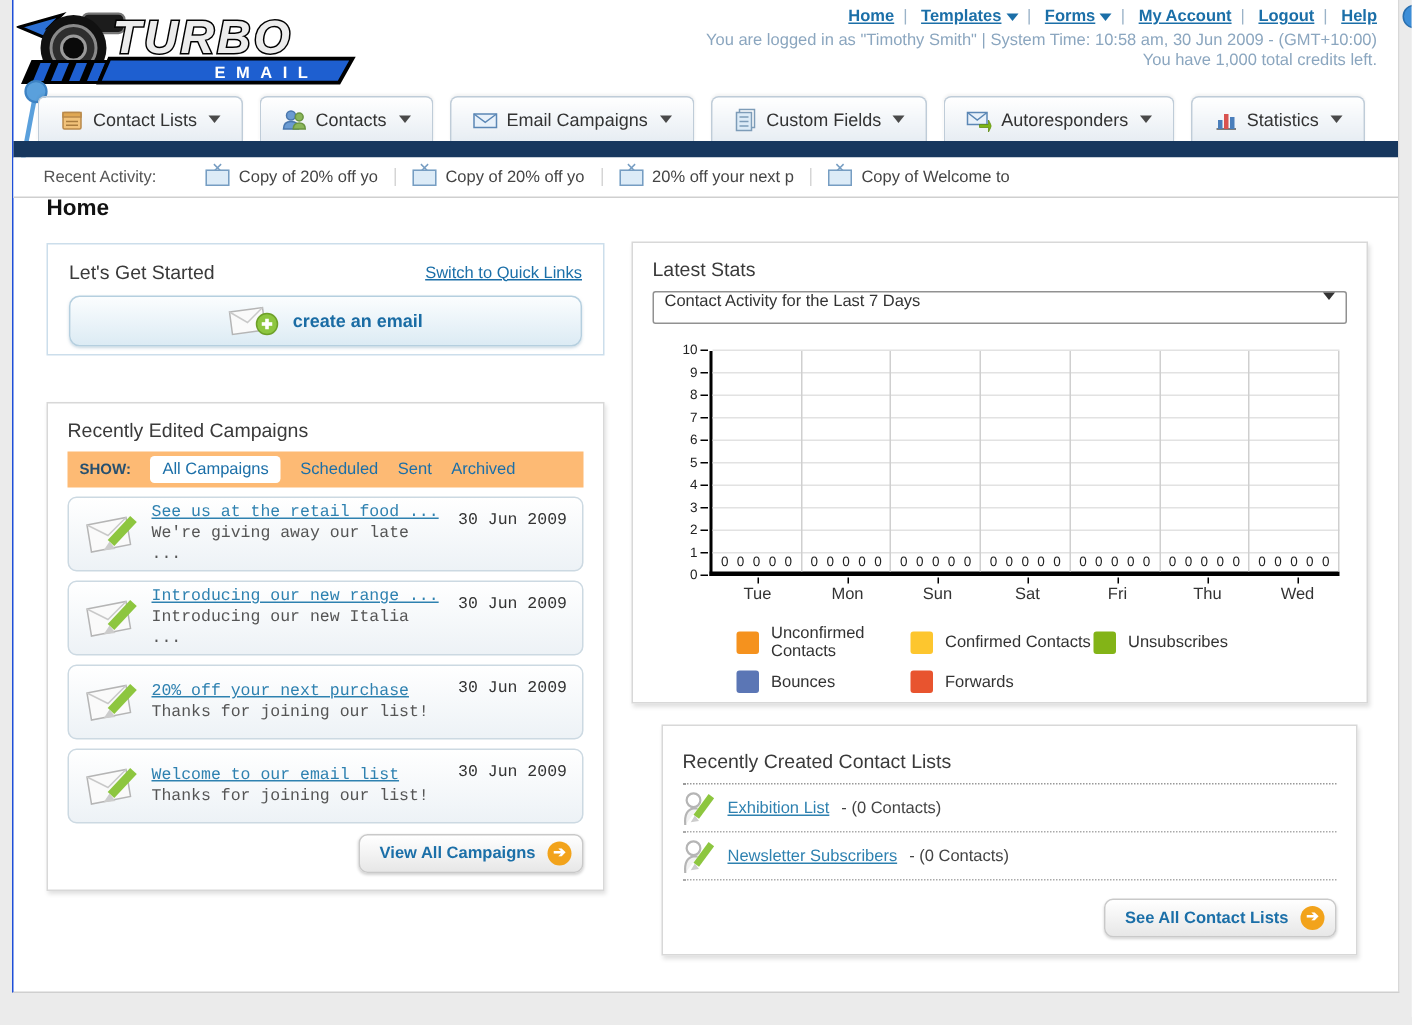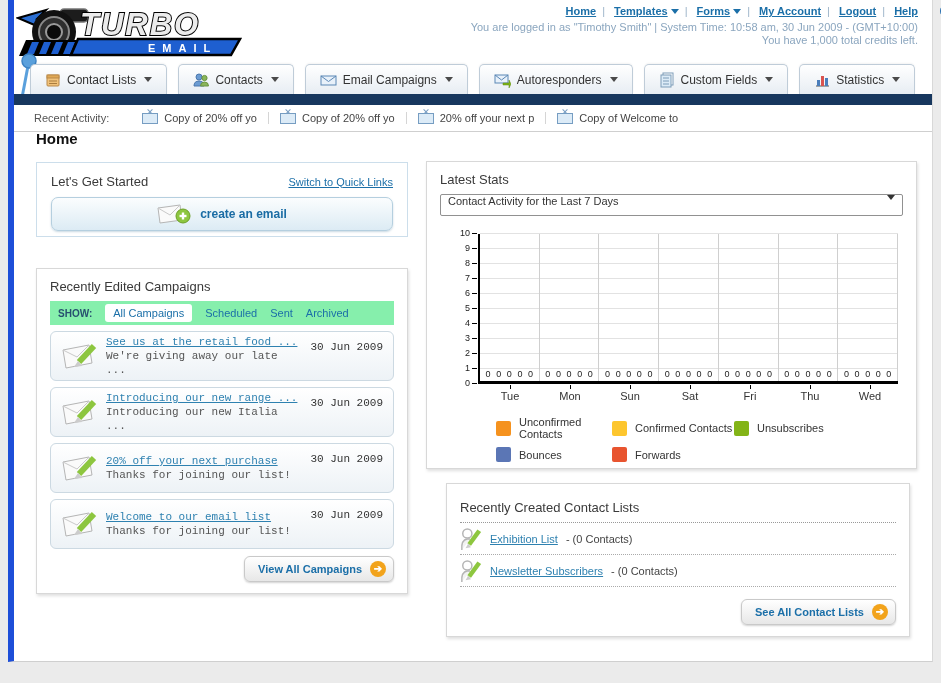--- a/index.html
+++ b/index.html
@@ -1,20 +1,20 @@
 <!DOCTYPE html>
 <html><head>
 <meta charset="utf-8">
 <style>
   * { box-sizing: border-box; margin: 0; padding: 0; }
   html,body { width: 941px; height: 683px; }
   body { font-family: "Liberation Sans", sans-serif; background:#ebebeb; }
   #screen { position:relative; width:941px; height:683px; overflow:hidden; background:#ebebeb; }
   #wrapper { position:absolute; left:8px; top:0; width:925px; height:662px; background:#fff;
-             border-left:6px solid #1d4ed8; border-right:1px solid #d8d8d8; border-bottom:1px solid #cfcfcf; }
+             border-left:1px solid #1d4ed8; border-right:1px solid #d8d8d8; border-bottom:1px solid #cfcfcf; }
 
   
   .logo { position:absolute; left:2px; top:2px; cursor:pointer; }
   .pin-decor { position:absolute; left:0; top:52px; }
   .help-balloon { position:absolute; left:926px; top:3px; width:16px; height:16px; border-radius:50%;
                   background:#3d8ed8; border:1px solid #2a6fae; }
   .top-links { position:absolute; right:14px; top:5px; font-size:11px; font-weight:bold; color:#9bb3c8; white-space:nowrap; }
   .top-links a { color:#1b6fa8; text-decoration:underline; cursor:pointer; display:inline-flex; align-items:center; gap:3px; }
   .top-links .sep::before { content:"|"; color:#9bb3c8; margin:0 6px; font-weight:normal; }
   .caret-dn { display:inline-block; width:0; height:0; border-left:4px solid transparent; border-right:4px solid transparent; border-top:5px solid #1b6fa8; }
@@ -49,21 +49,21 @@
   #get-started { left:22px; top:162px; width:372px; height:75px; border-color:#ccdeeb; padding:11px 14px; box-shadow:none; }
   #get-started .head { display:flex; justify-content:space-between; align-items:center; }
   .quick-link { font-size:11px; color:#1b6fa8; text-decoration:underline; cursor:pointer; }
   .gs-buttons { display:flex; gap:12px; margin-top:8px; }
   .big-btn { flex:1; height:34px; display:flex; align-items:center; justify-content:center; gap:9px;
              background:linear-gradient(#fbfdfe,#dcebf4); border:1px solid #b5cfdf; border-radius:7px;
              box-shadow:0 1px 2px rgba(150,180,200,.5); font-size:12px; font-weight:bold; color:#1a6ca4; cursor:pointer; }
 
   
   #campaigns { left:22px; top:268px; width:372px; height:326px; padding:10px 13px; }
-  .filter-bar { margin-top:7px; background:#86efac; height:24px; display:flex; align-items:center; padding:0 8px; gap:13px; }
+  .filter-bar { margin-top:7px; background:#fdba74; height:24px; display:flex; align-items:center; padding:0 8px; gap:13px; }
   .filter-show { font-size:10px; font-weight:bold; color:#27506f; }
   .filter-link { font-size:11px; color:#1b6fa8; cursor:pointer; }
   .filter-link.active { background:#fff; padding:3px 8px; border-radius:3px; }
   .camp-card { margin-top:6px; height:50px; border:1px solid #ccd9e2; border-radius:6px;
                background:linear-gradient(#ffffff,#edf2f6); display:flex; align-items:center; padding:0 10px; gap:9px; cursor:pointer;font-family:Liberation Mono, monospace; }
   .camp-text { flex:1; line-height:14px; }
   .camp-title { font-size:11px; color:#2e81b0; text-decoration:underline; cursor:pointer; }
   .camp-sub { font-size:11px; color:#555; }
   .camp-date { font-size:11px; color:#333; align-self:flex-start; margin-top:9px; }
   .btn-row { margin-top:7px; text-align:right; }
@@ -185,37 +185,37 @@
       </div>
       <div class="tab">
         <svg width="17" height="16" viewBox="0 0 17 16">
           <rect x="1" y="4" width="15" height="9" fill="#e8f1fa" stroke="#5b87b5"></rect>
           <path d="M1 4 L8.5 9.5 L16 4" fill="none" stroke="#5b87b5"></path>
         </svg>
         <span>Email Campaigns</span>
         <span class="tcaret"></span>
       </div>
       <div class="tab">
-        <svg width="17" height="16" viewBox="0 0 17 16">
-          <rect x="1" y="3" width="13" height="8" fill="#e8f1fa" stroke="#5b87b5"></rect>
-          <path d="M1 3 L7.5 8 L14 3" fill="none" stroke="#5b87b5"></path>
-          <path d="M9 11 L15 11 L15 8 L17 12 L15 16 L15 13 L9 13 Z" fill="#7db515" stroke="#5e8a10" stroke-width="0.5"></path>
-        </svg>
-        <span>Autoresponders</span>
-        <span class="tcaret"></span>
-      </div>
-      <div class="tab">
         <svg width="16" height="16" viewBox="0 0 16 16">
           <rect x="4" y="1" width="10" height="12" fill="#ffffff" stroke="#7d9cb8"></rect>
           <rect x="2" y="3" width="10" height="12" fill="#dcebf7" stroke="#7d9cb8"></rect>
           <line x1="4" y1="6" x2="10" y2="6" stroke="#7d9cb8"></line>
             <line x1="4" y1="9" x2="10" y2="9" stroke="#7d9cb8"></line>
             <line x1="4" y1="12" x2="10" y2="12" stroke="#7d9cb8"></line>
         </svg>
         <span>Custom Fields</span>
+        <span class="tcaret"></span>
+      </div>
+      <div class="tab">
+        <svg width="17" height="16" viewBox="0 0 17 16">
+          <rect x="1" y="3" width="13" height="8" fill="#e8f1fa" stroke="#5b87b5"></rect>
+          <path d="M1 3 L7.5 8 L14 3" fill="none" stroke="#5b87b5"></path>
+          <path d="M9 11 L15 11 L15 8 L17 12 L15 16 L15 13 L9 13 Z" fill="#7db515" stroke="#5e8a10" stroke-width="0.5"></path>
+        </svg>
+        <span>Autoresponders</span>
         <span class="tcaret"></span>
       </div>
       <div class="tab">
         <svg width="16" height="16" viewBox="0 0 16 16">
           <line x1="2" y1="14" x2="15" y2="14" stroke="#555"></line>
           <rect x="3" y="8" width="3" height="6" fill="#4a7ebb"></rect>
           <rect x="7" y="4" width="3" height="10" fill="#d9534f"></rect>
           <rect x="11" y="6" width="3" height="8" fill="#4a7ebb"></rect>
         </svg>
         <span>Statistics</span>

